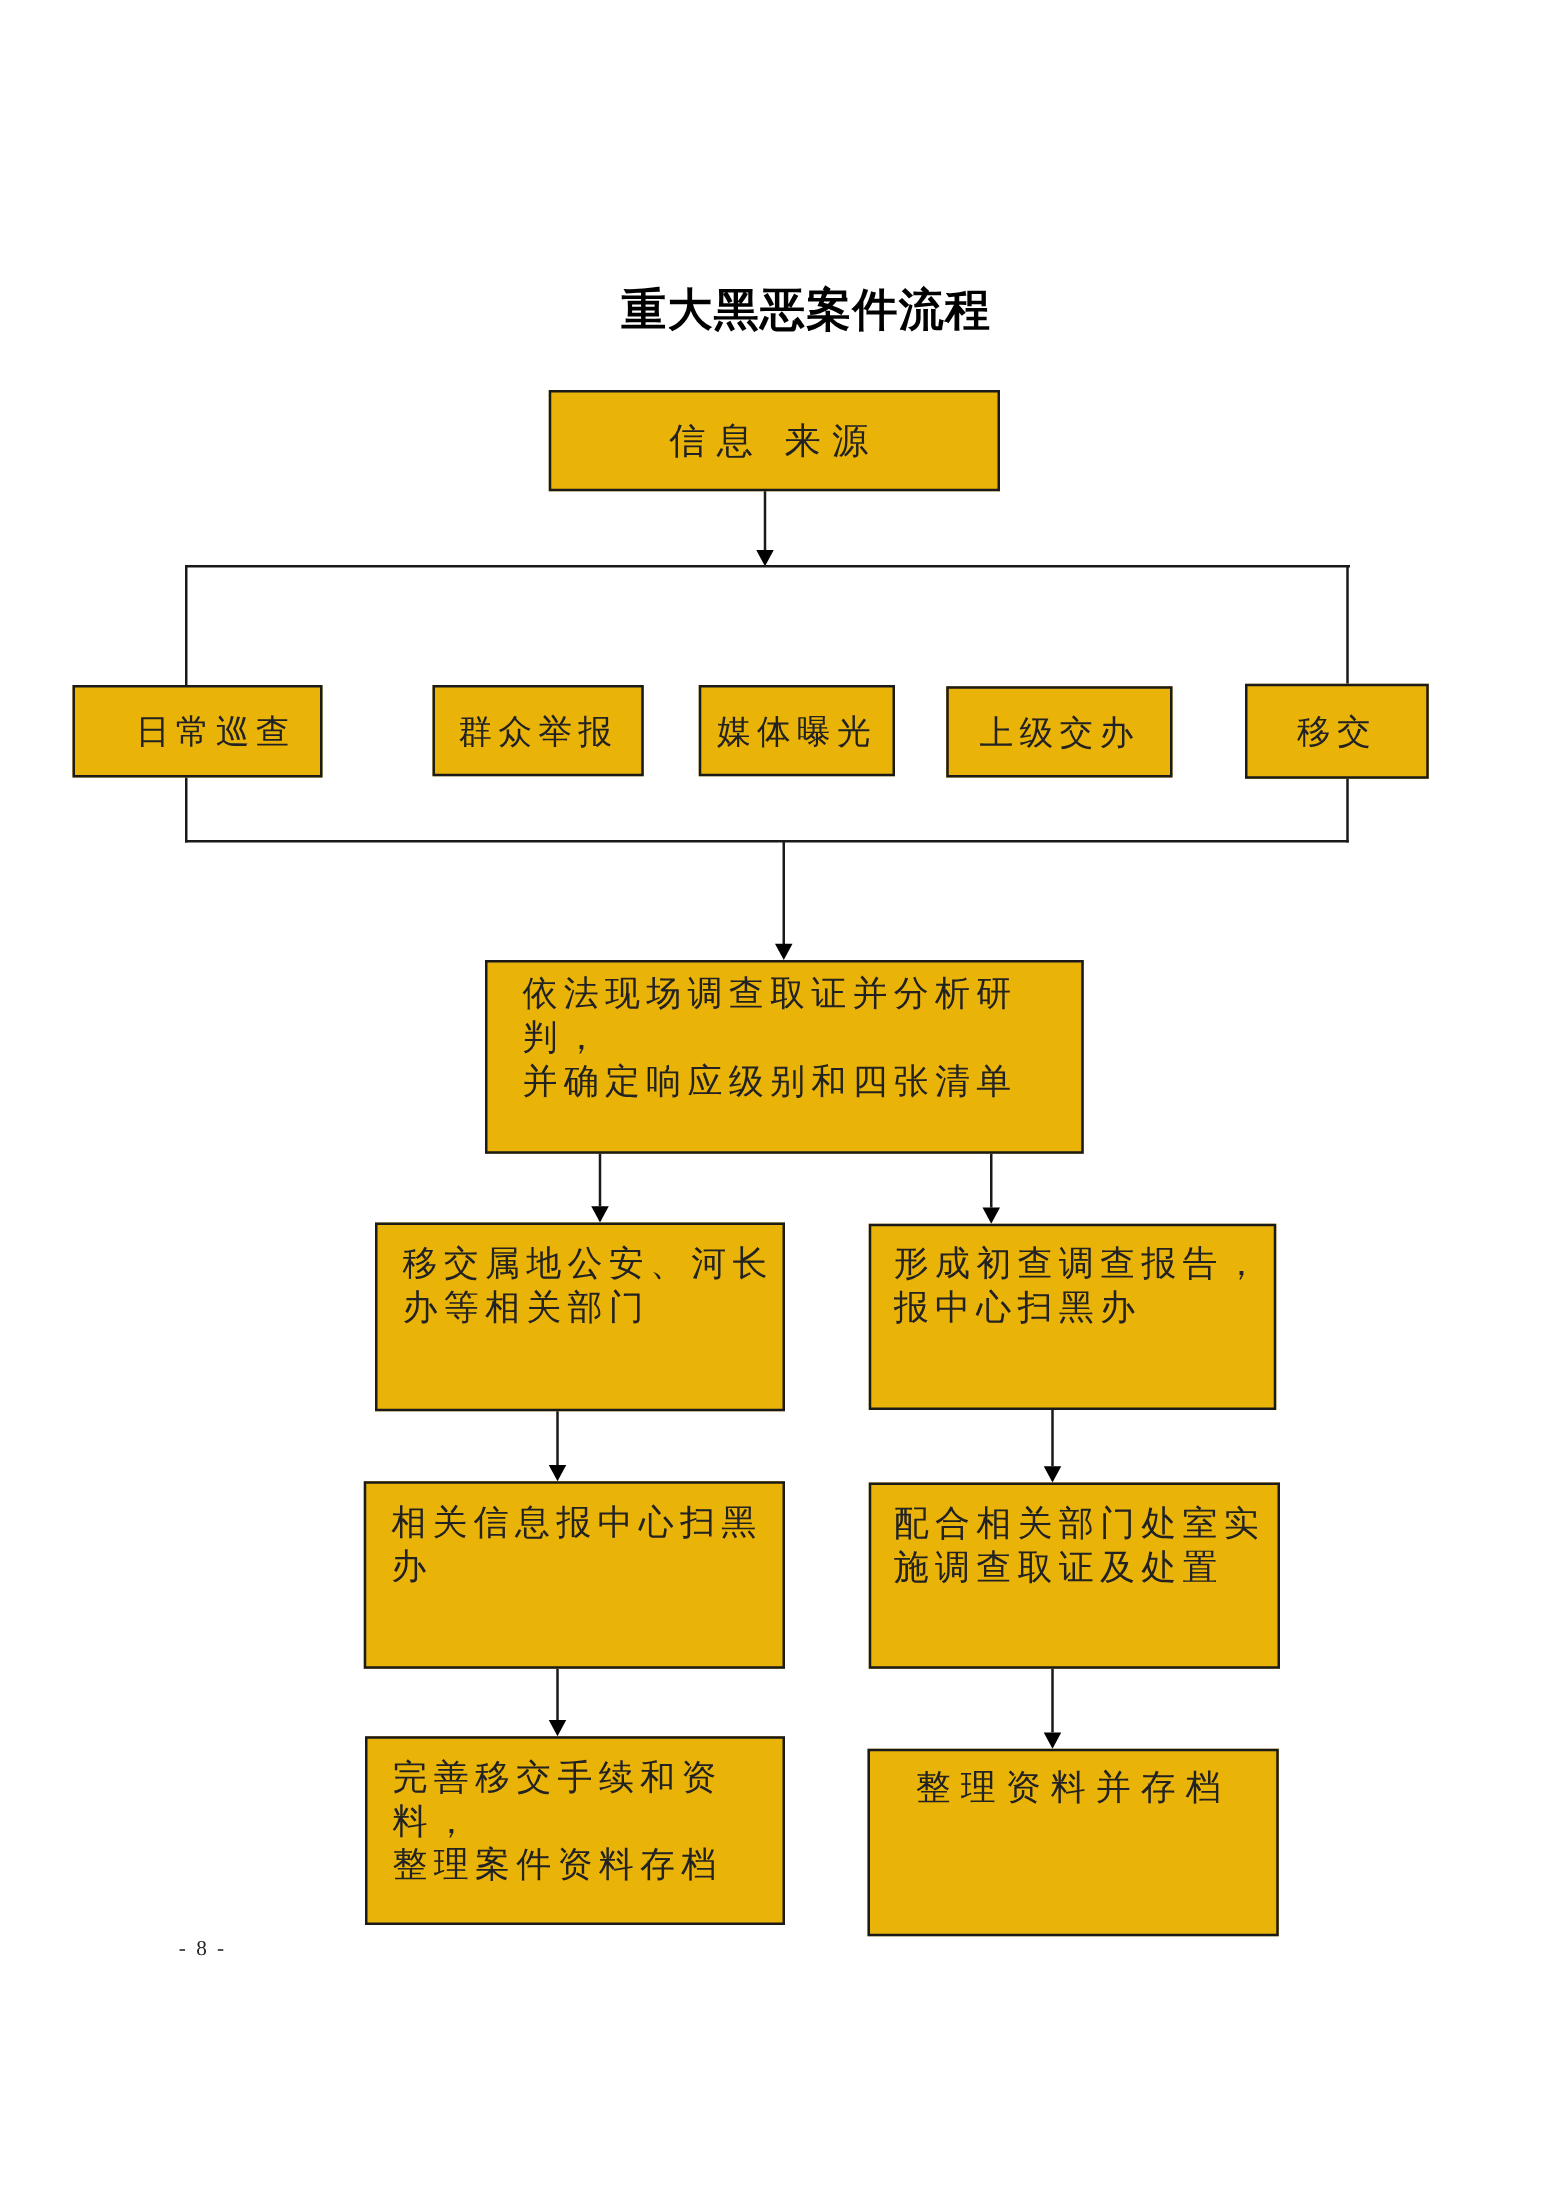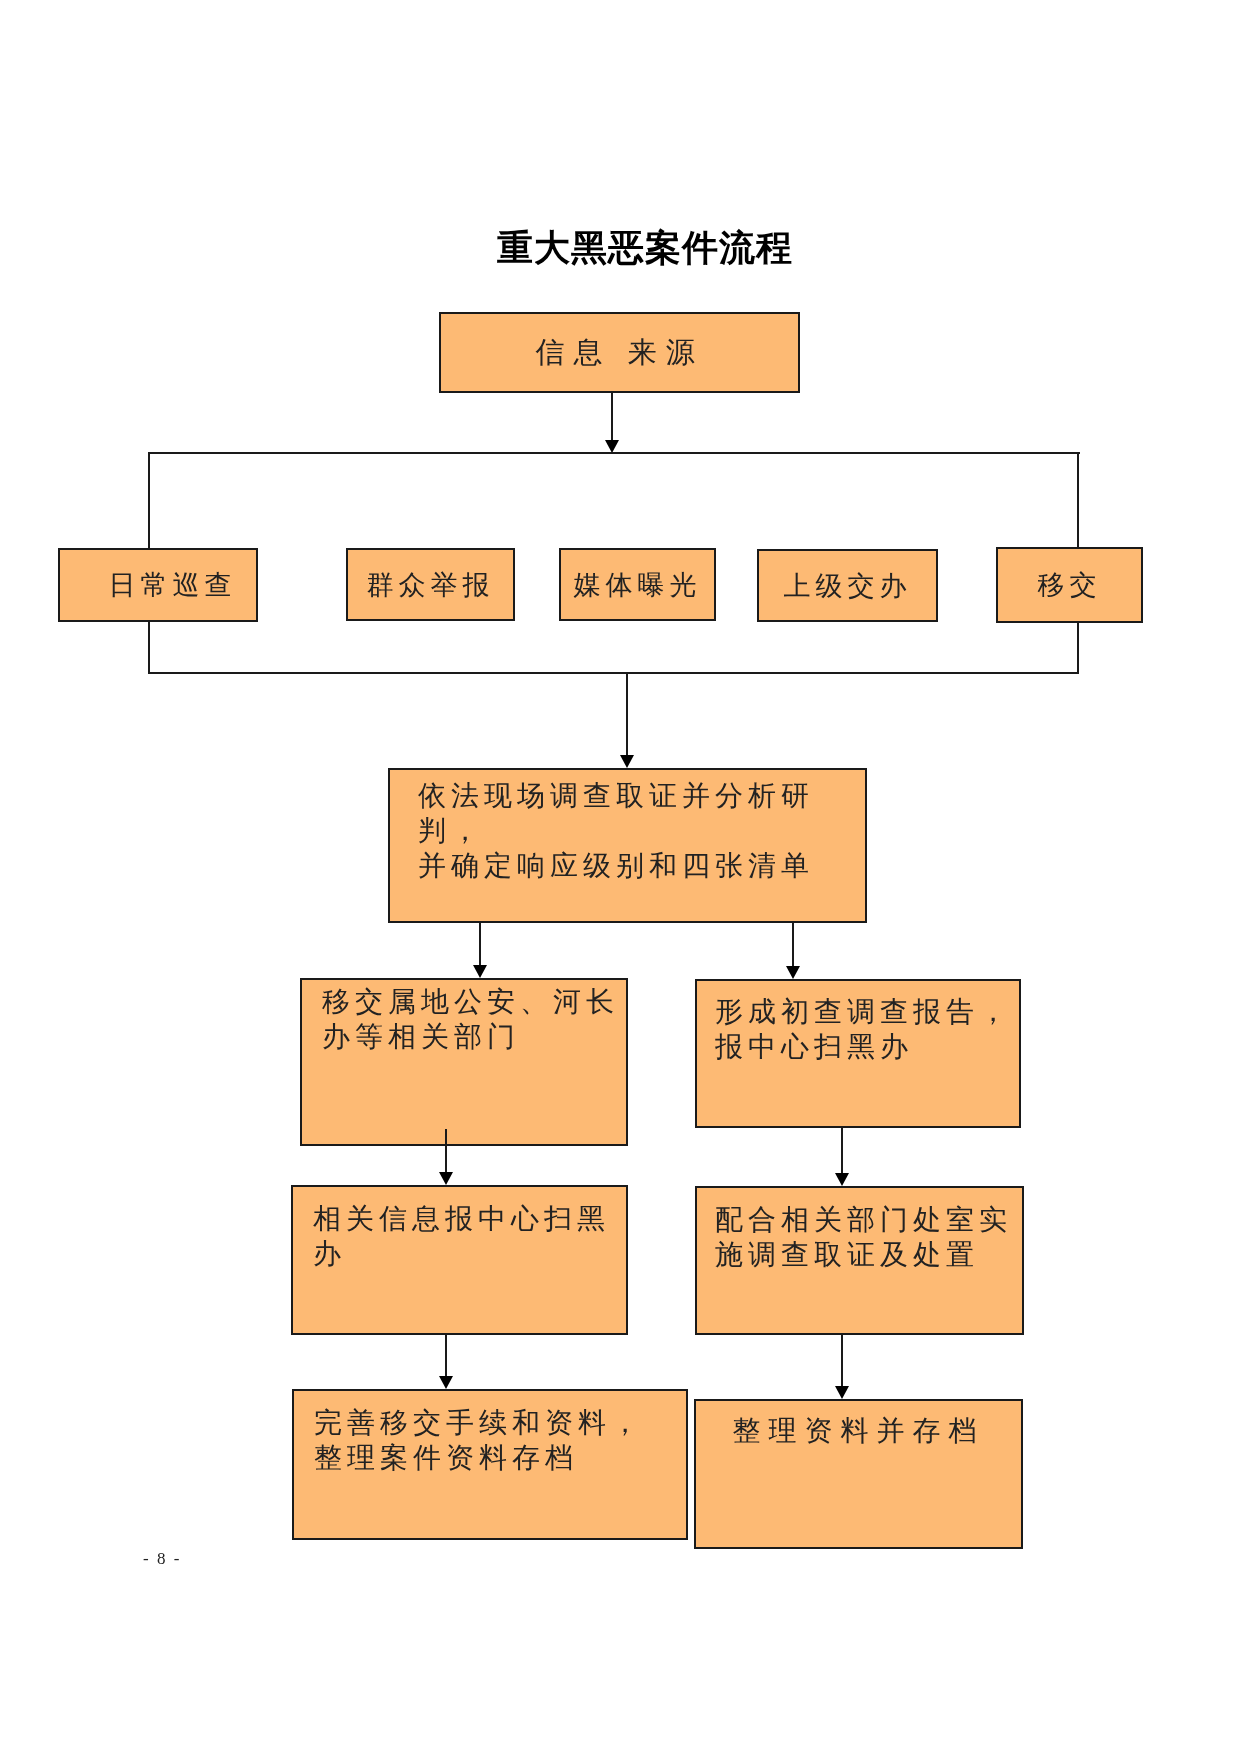--- a/index.html
+++ b/index.html
@@ -17,21 +17,21 @@
     text-align:right;
     font-family:"Liberation Sans","DejaVu Sans",sans-serif;
     font-weight:900;
     font-size:36px;
     letter-spacing:1px;
     color:#000;
   }
   .box{
     position:absolute;
     border:2px solid #1a1a1a;
-    background:#fdba74;
+    background:#eab308;
     box-sizing:border-box;
     font-size:27px;
     letter-spacing:5px;
     color:#222;
   }
   .box.center{
     display:flex;align-items:center;justify-content:center;
     text-align:center;
   }
   .box.multiline{
@@ -98,37 +98,37 @@
   <div class="box multiline" style="left:388px;top:768px;width:479px;height:155px;padding:8px 0 0 28px;">
     <div>依法现场调查取证并分析研判，</div>
     <div>并确定响应级别和四张清单</div>
   </div>
 
   <div class="vline" style="left:479px;top:923px;height:42px;"></div>
   <div class="ah" style="left:473px;top:965px;"></div>
   <div class="vline" style="left:792px;top:923px;height:43px;"></div>
   <div class="ah" style="left:786px;top:966px;"></div>
 
-  <div class="box multiline" style="left:300px;top:978px;width:328px;height:168px;padding:4px 0 0 20px;">
+  <div class="box multiline" style="left:300px;top:978px;width:328px;height:151px;padding:14px 0 0 20px;">
     <div>移交属地公安、河长</div>
     <div>办等相关部门</div>
   </div>
 
   <div class="vline" style="left:445px;top:1129px;height:43px;"></div>
   <div class="ah" style="left:439px;top:1172px;"></div>
 
   <div class="box multiline" style="left:291px;top:1185px;width:337px;height:150px;padding:14px 0 0 20px;">
     <div>相关信息报中心扫黑</div>
     <div>办</div>
   </div>
 
   <div class="vline" style="left:445px;top:1335px;height:41px;"></div>
   <div class="ah" style="left:439px;top:1376px;"></div>
 
-  <div class="box multiline" style="left:292px;top:1389px;width:396px;height:151px;padding:14px 0 0 20px;">
+  <div class="box multiline" style="left:292px;top:1389px;width:336px;height:151px;padding:14px 0 0 20px;">
     <div>完善移交手续和资料，</div>
     <div>整理案件资料存档</div>
   </div>
 
   <div class="box multiline" style="left:695px;top:979px;width:326px;height:149px;padding:13px 0 0 18px;">
     <div>形成初查调查报告，</div>
     <div>报中心扫黑办</div>
   </div>
 
   <div class="vline" style="left:841px;top:1128px;height:45px;"></div>

